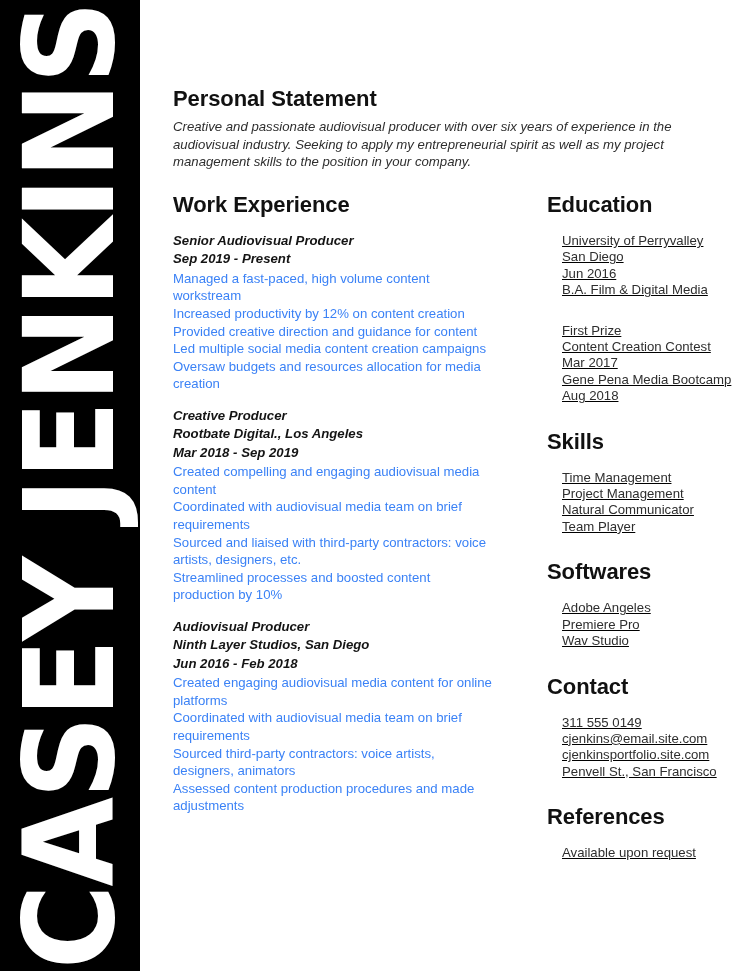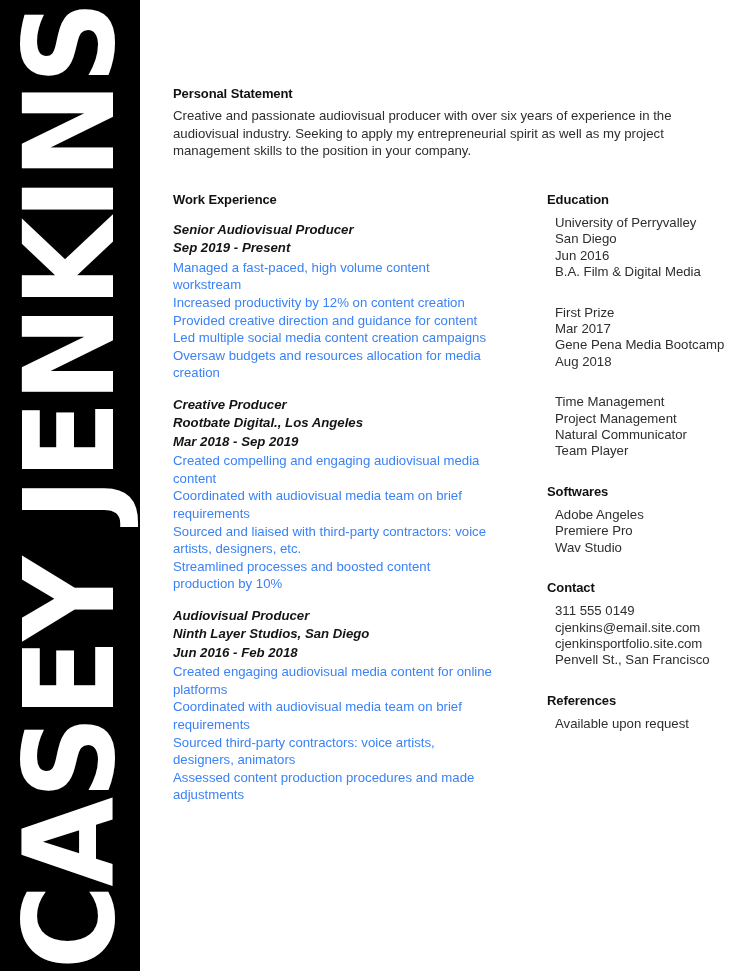--- a/index.html
+++ b/index.html
@@ -64,41 +64,41 @@
     position: absolute;
     left: 140px;
     top: 0;
     width: 610px;
     height: 971px;
   }
 
   .section-title {
     font-family: "Liberation Sans", sans-serif;
     font-weight: bold;
-    font-size: 13px;
+    font-size: 22px;
     color: #111111;
     letter-spacing: -0.1px;
     margin: 0 0 6px 0;
   }
 
   .body-text {
     font-size: 13.2px;
     line-height: 17.6px;
     color: #2e2e2e;
     margin: 0;
   }
 
   
   .statement {
     position: absolute;
     left: 33px;
     top: 86px;
     width: 522px;
   }
-  .statement .body-text { width: 522px; }
+  .statement .body-text { width: 522px; font-style: italic; }
 
   
   .work-col {
     position: absolute;
     left: 33px;
     top: 192px;
     width: 320px;
   }
   .job { margin-top: 14px; }
   .job:first-of-type { margin-top: 9px; }
@@ -126,23 +126,24 @@
   
   .side-col {
     position: absolute;
     left: 407px;
     top: 192px;
     width: 200px;
   }
   .side-block { margin-bottom: 24px; }
   .side-block .section-title { margin-bottom: 3px; }
   .side-list {
-    margin: 8px;
+    margin: 15px;
     padding: 0;
     list-style: none;
+    text-decoration: underline;
   }
   .side-list li {
     font-size: 13.2px;
     line-height: 16.4px;
     color: #2e2e2e;
     white-space: nowrap;
   }
 </style>
 </head>
 <body>
@@ -210,27 +211,29 @@
           <li>University of Perryvalley</li>
           <li>San Diego</li>
           <li>Jun 2016</li>
           <li>B.A. Film &amp; Digital Media</li>
         </ul>
       </div>
 
       <div class="side-block">
         <ul class="side-list">
           <li>First Prize</li>
+          <li>Content Creation Contest</li>
           <li>Mar 2017</li>
           <li>Gene Pena Media Bootcamp</li>
           <li>Aug 2018</li>
         </ul>
       </div>
 
       <div class="side-block">
+        <div class="section-title">Skills</div>
         <ul class="side-list">
           <li>Time Management</li>
           <li>Project Management</li>
           <li>Natural Communicator</li>
           <li>Team Player</li>
         </ul>
       </div>
 
       <div class="side-block">
         <div class="section-title">Softwares</div>

